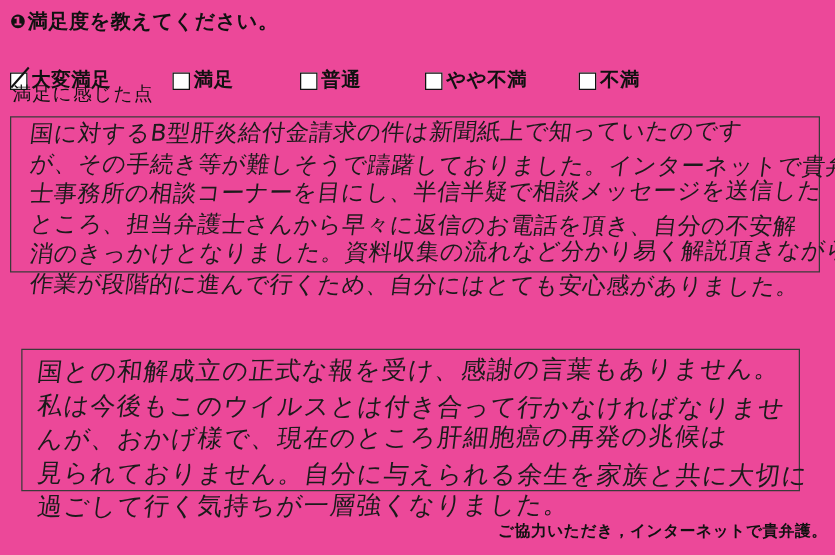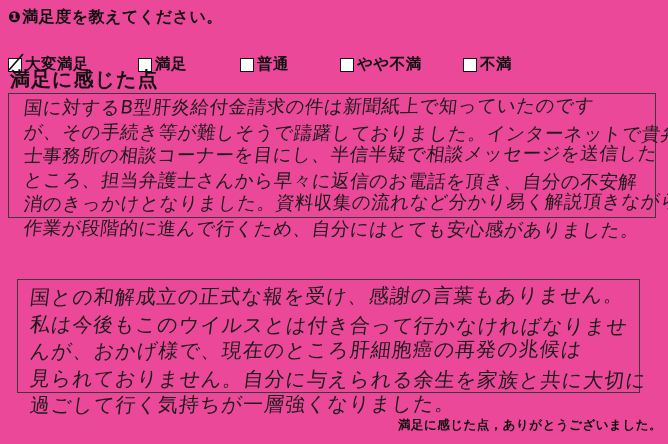--- a/index.html
+++ b/index.html
@@ -67,22 +67,22 @@
     position: absolute;
     left: -1px; top: -4px;
     overflow: visible;
     display: none;
   }
   .checkbox.checked svg { display: block; }
 
   .sublabel {
     position: absolute;
     left: 10px; top: 66px;
-    font-size: 20px;
-    font-weight: 700;
+    font-size: 15px;
+    font-weight: 400;
     letter-spacing: 1px;
   }
 
   
   .answer-box {
     position: absolute;
     border: 1.5px solid #3a3a3a;
     background: transparent;
   }
   .box1 { left: 8px;  top: 93px;  width: 646px; height: 123px; }
@@ -174,15 +174,15 @@
   <div class="answer-box box2"></div>
 
   <div class="hw-block q2-lines">
     <div class="hw-line">国との和解成立の正式な報を受け、感謝の言葉もありません。</div>
     <div class="hw-line">私は今後もこのウイルスとは付き合って行かなければなりませ</div>
     <div class="hw-line">んが、おかげ様で、現在のところ肝細胞癌の再発の兆候は</div>
     <div class="hw-line">見られておりません。自分に与えられる余生を家族と共に大切に</div>
     <div class="hw-line">過ごして行く気持ちが一層強くなりました。</div>
   </div>
 
-  <div class="footer">満足に感じた点，ありがとうございました。</div>
+  <div class="footer">ご協力いただき，インターネットで貴弁護。</div>
 
 </div>
 
 </body></html>

